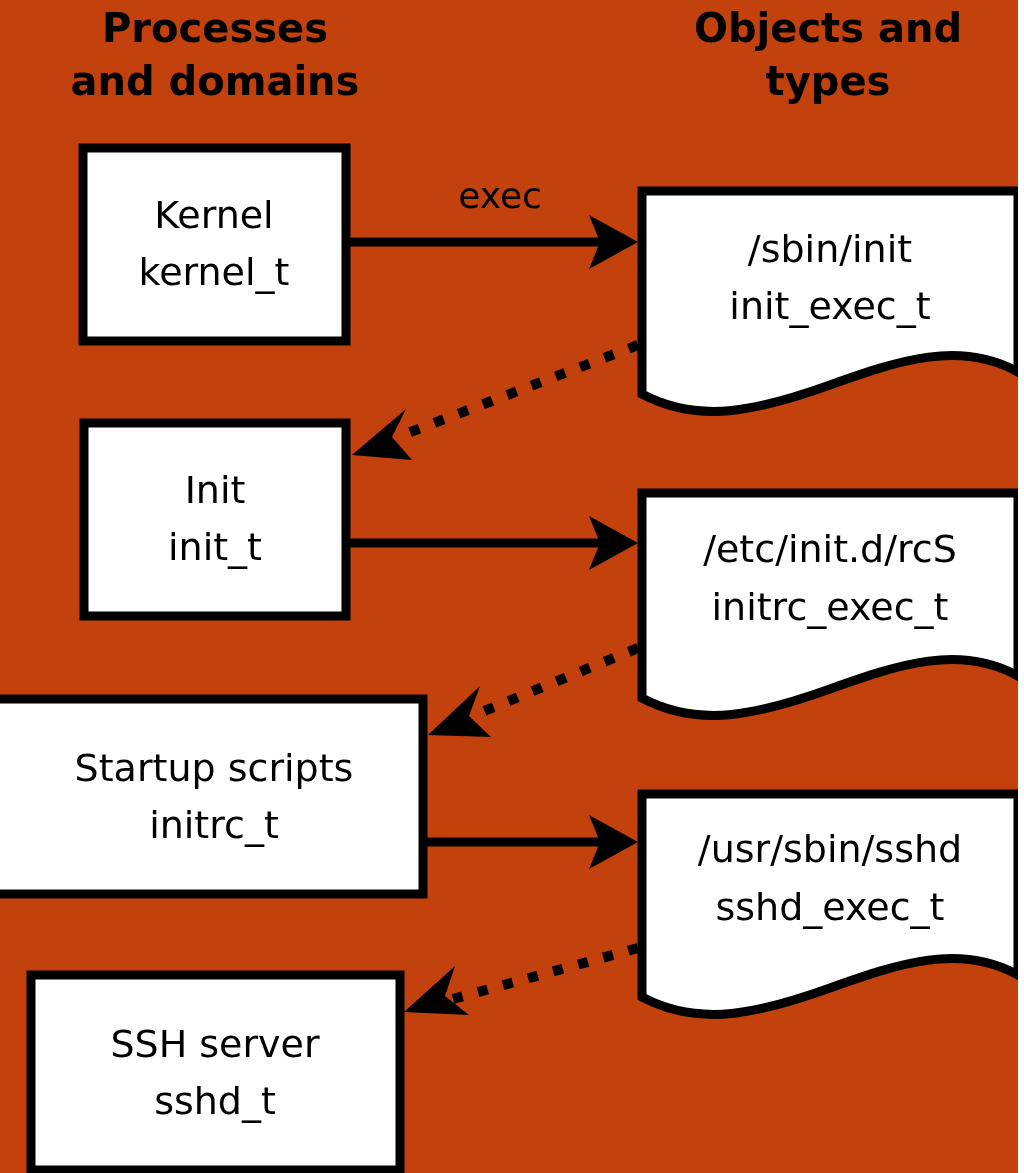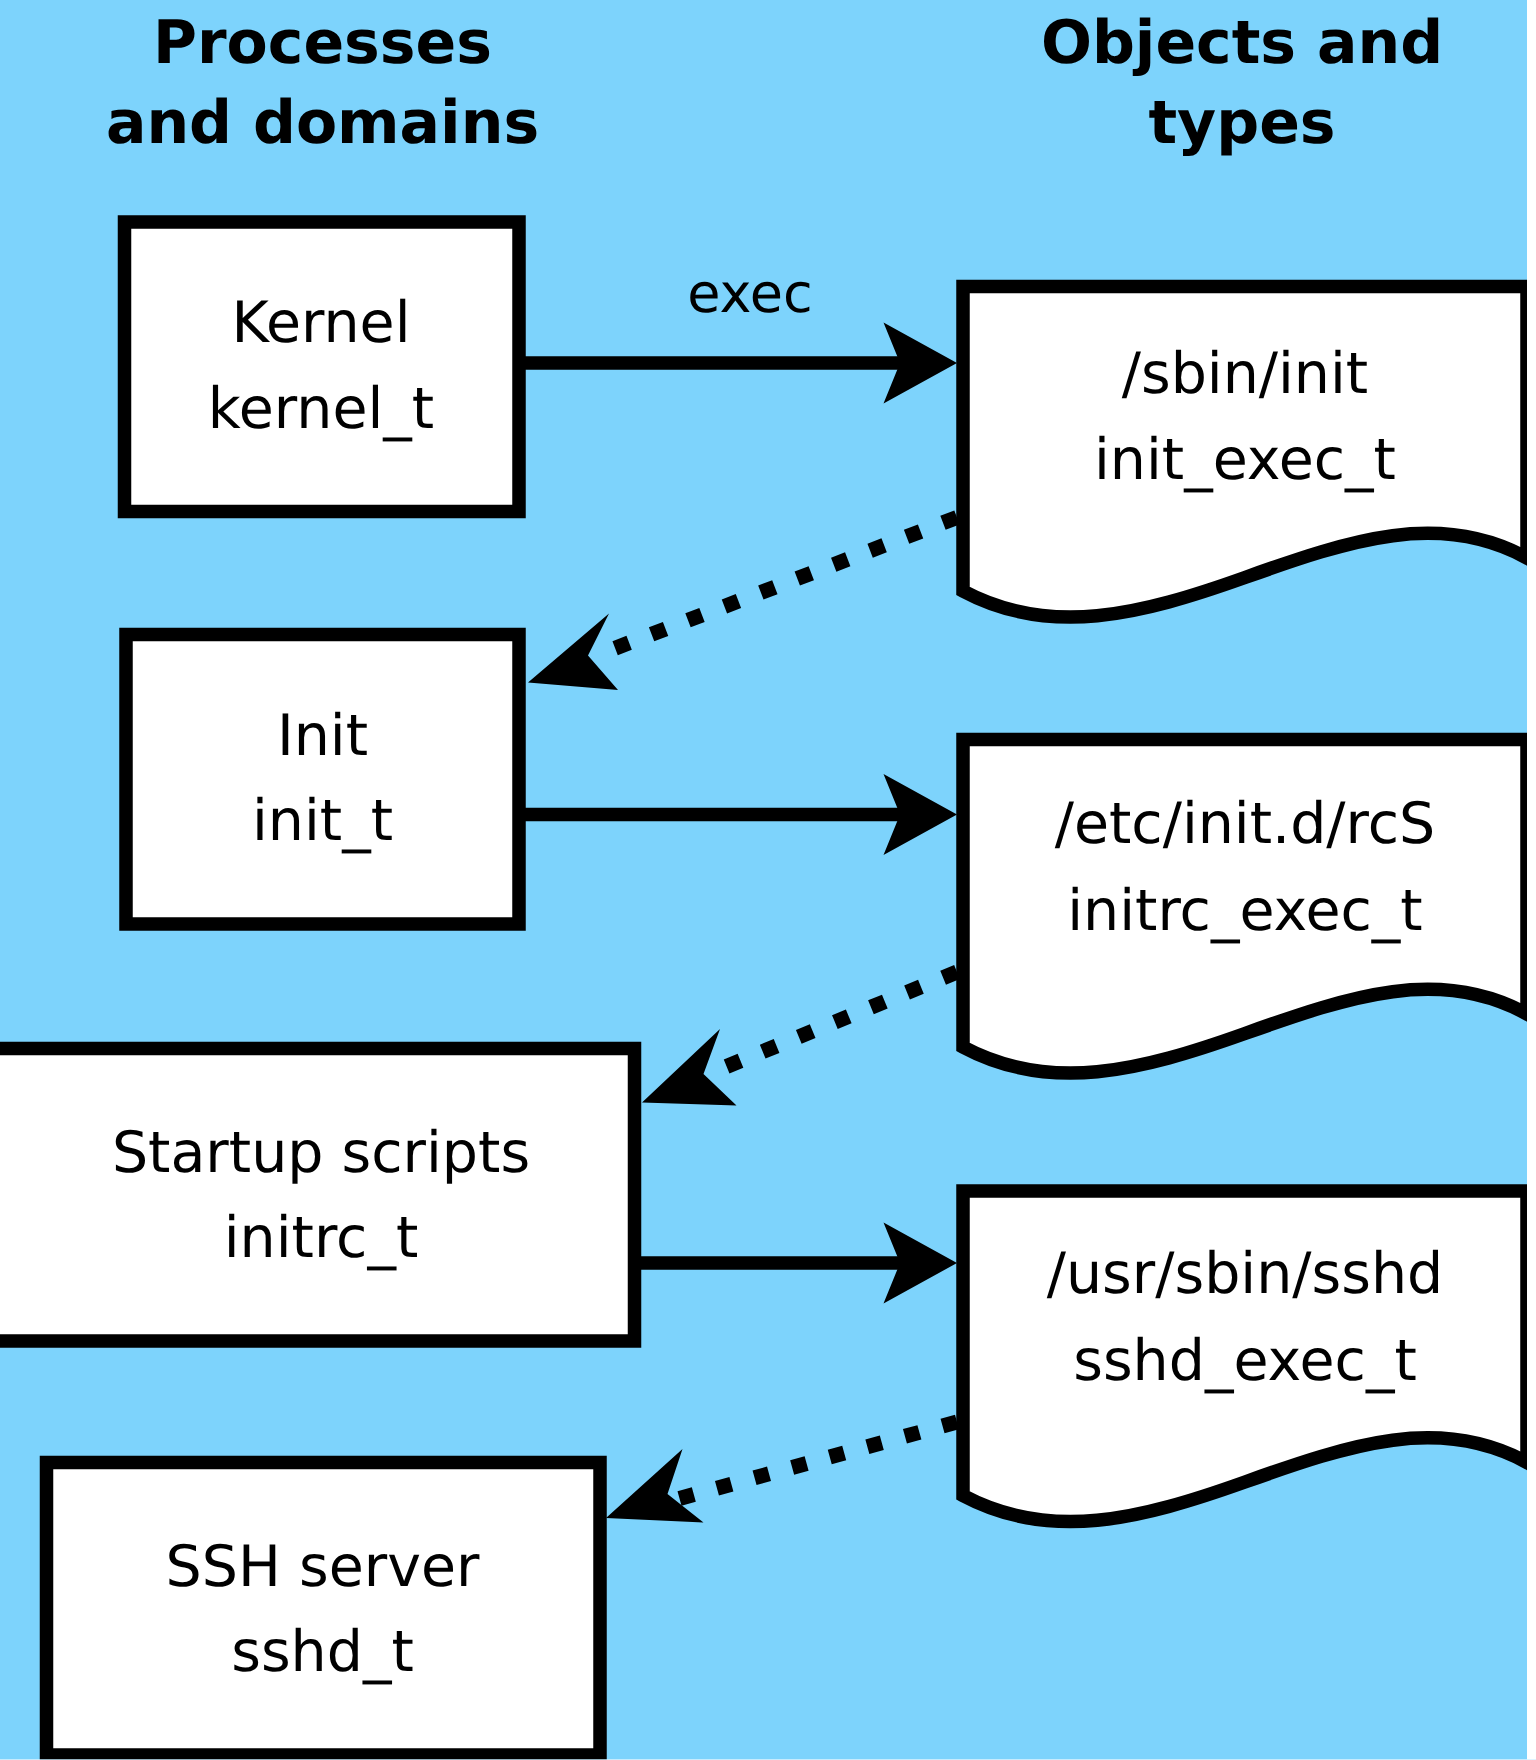--- a/index.html
+++ b/index.html
@@ -7,21 +7,21 @@
     padding: 0;
     background: #ffffff;
   }
   body {
     font-family: "DejaVu Sans", sans-serif;
   }
   #diagram-root {
     position: relative;
     width: 1018px;
     height: 1173px;
-    background: #7dd3fc;
+    background: #c2410c;
     overflow: hidden;
   }
   #diagram-svg {
     position: absolute;
     top: 0;
     left: 0;
     width: 1024px;
     height: 1173px;
   }
   .col-title {

